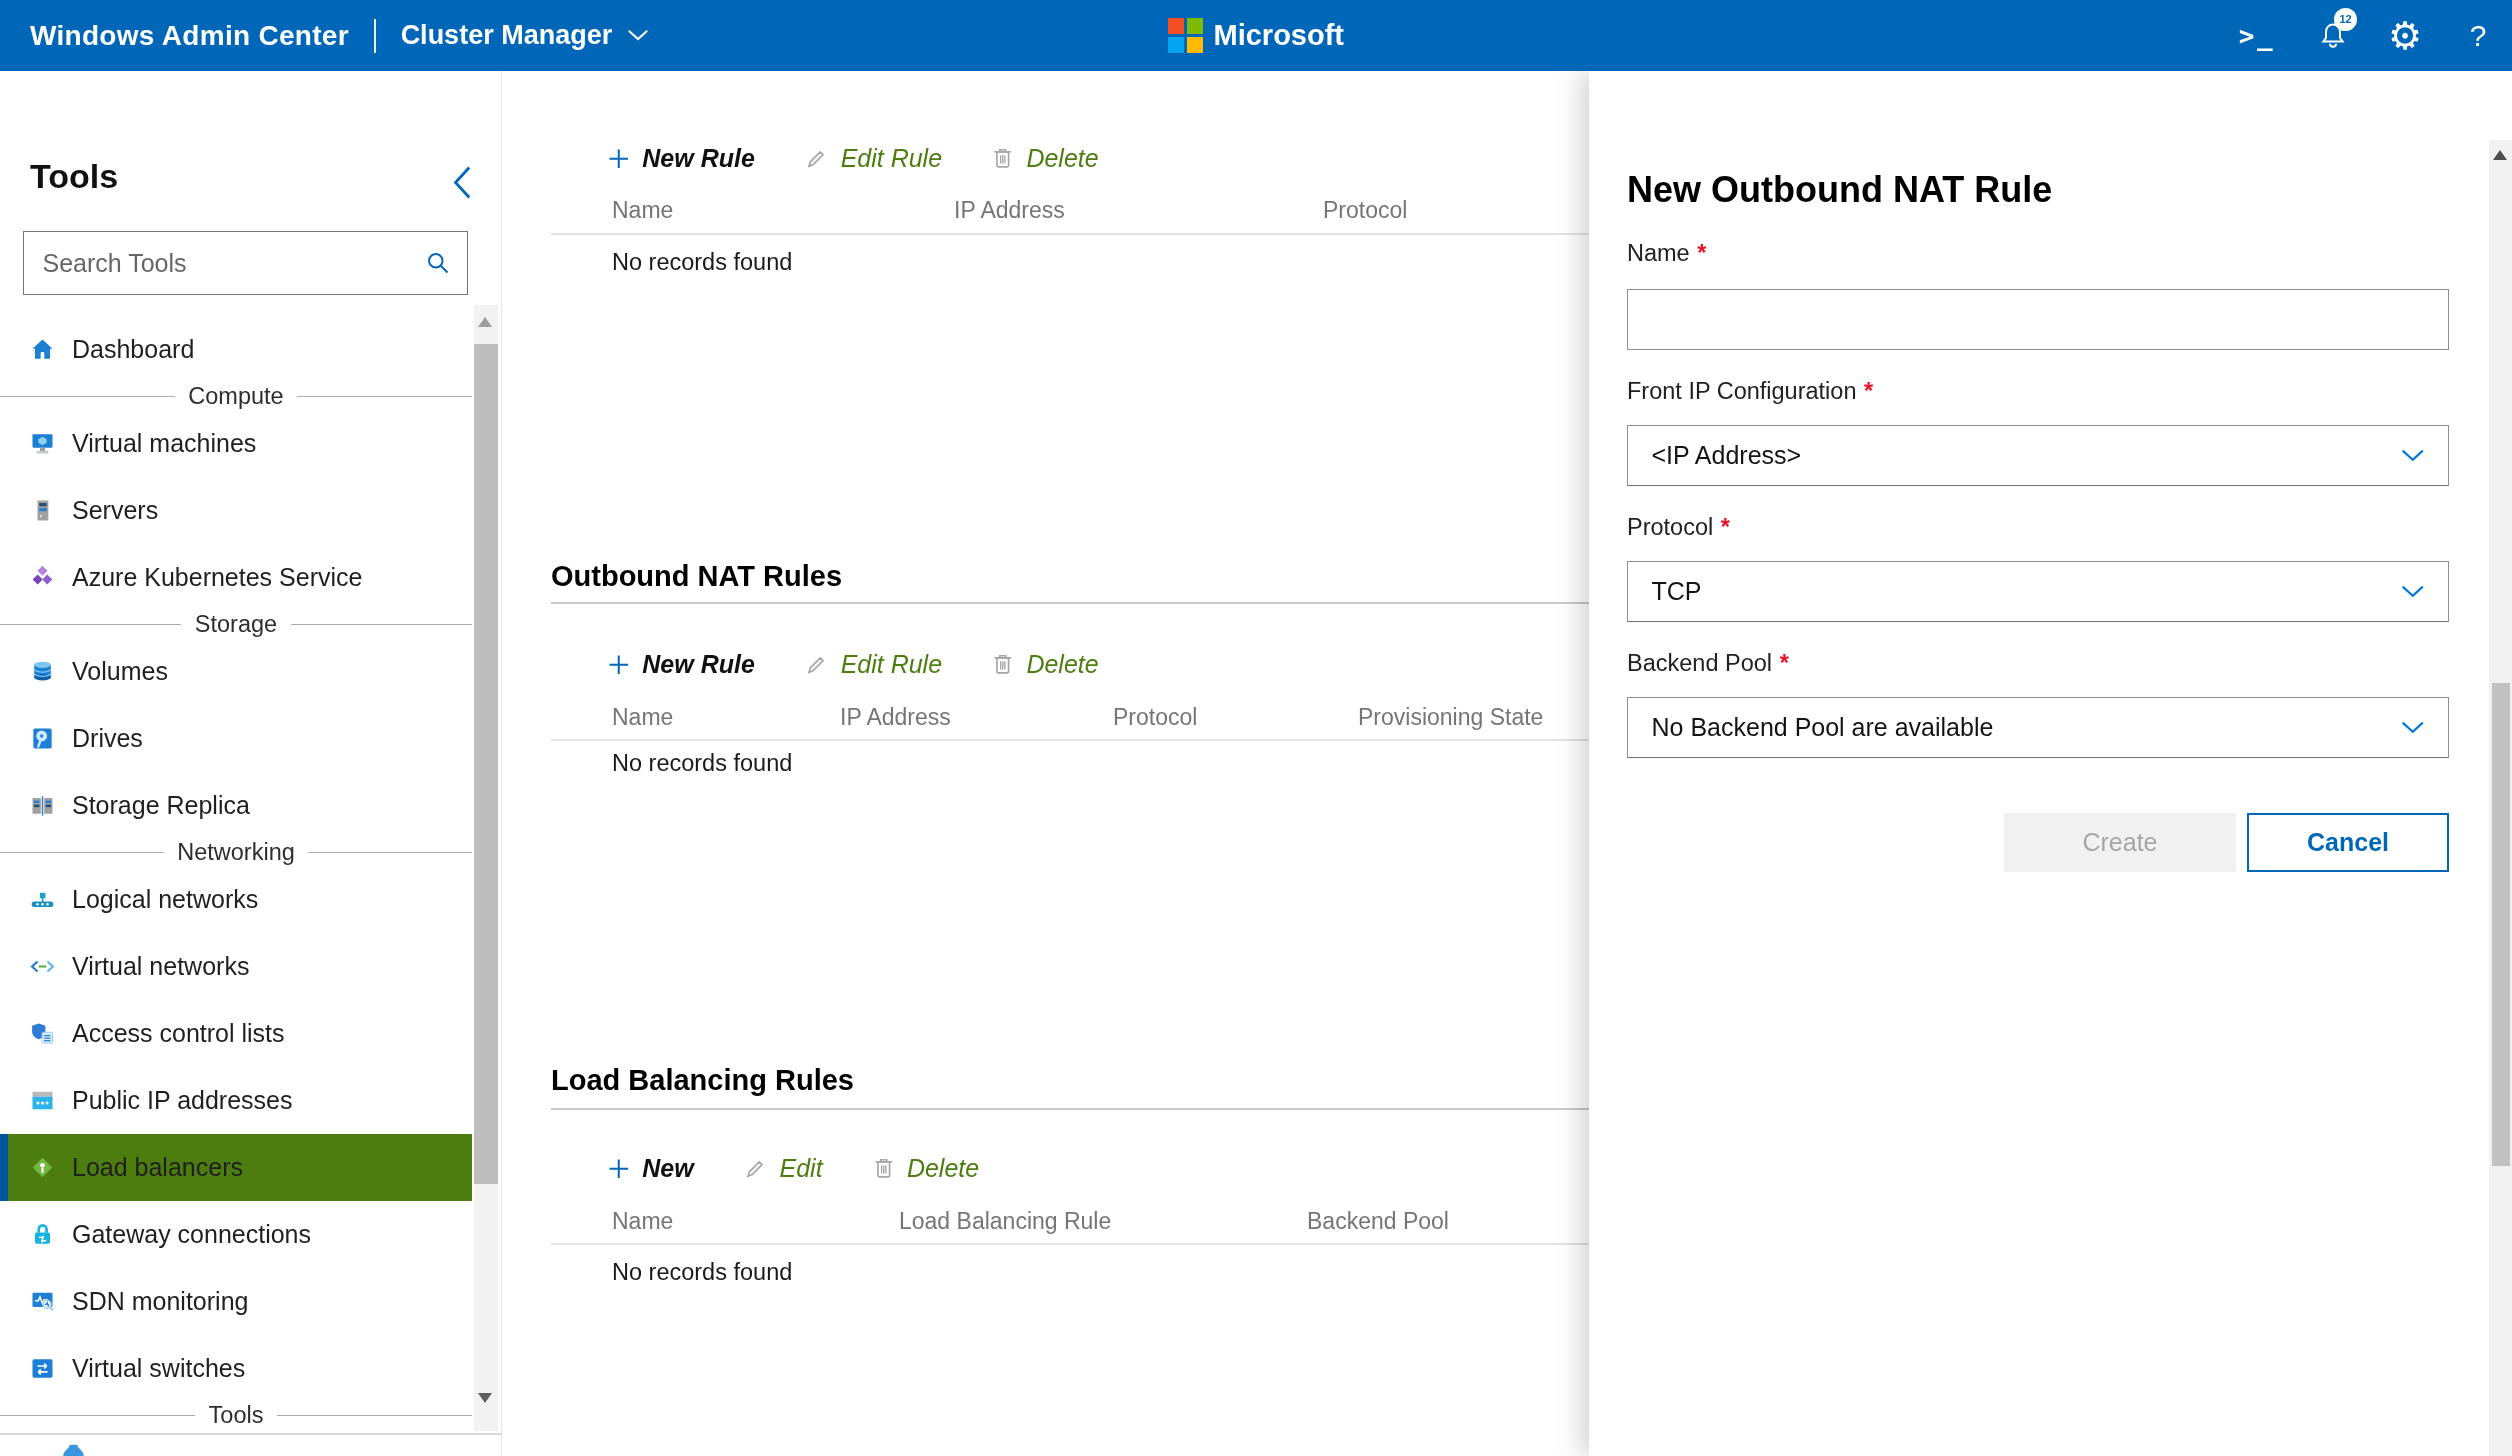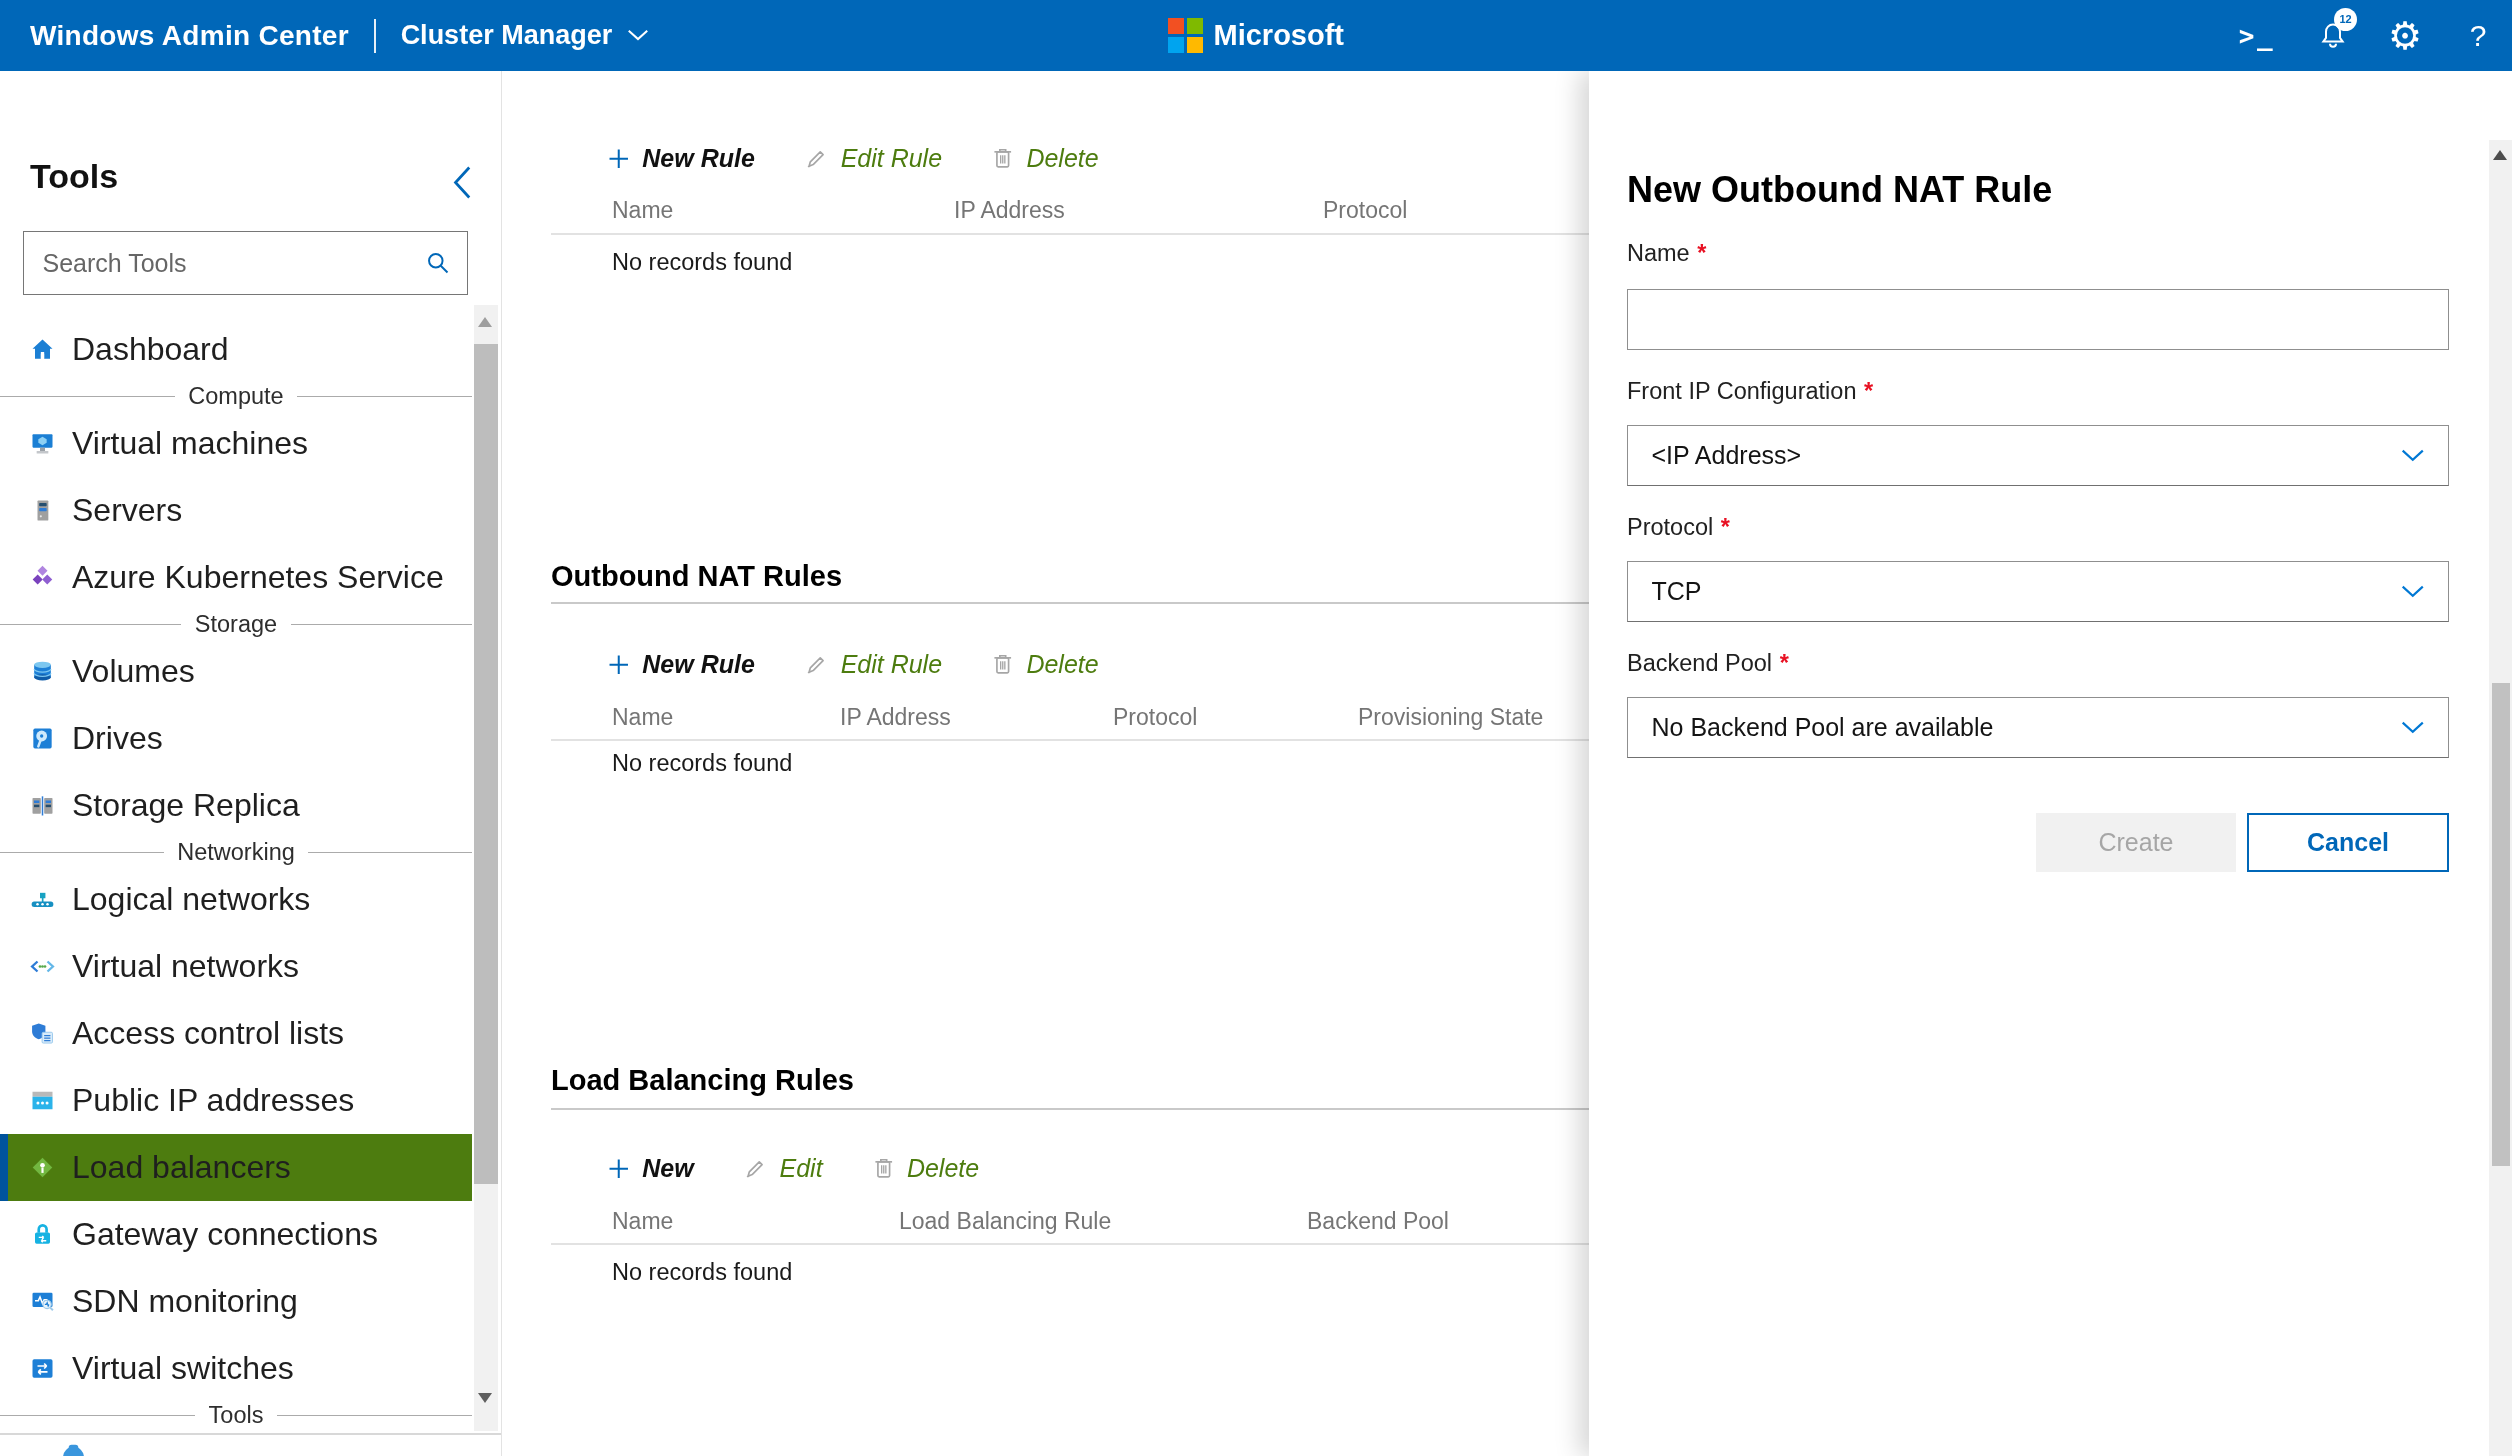--- a/index.html
+++ b/index.html
@@ -34,21 +34,21 @@
   .search-box { position:absolute; left:23px; top:160px; width:445px; height:64px; border:0.8px solid #767676; display:flex; align-items:center; background:#fff; }
   .search-box input { flex:1; border:none; outline:none; font-size:25px; color:#555; padding-left:18.5px; font-family:inherit; background:transparent; }
   .search-box input::placeholder { color:#666; opacity:1; }
   .search-ico { width:27px; height:27px; margin-right:15px; flex:0 0 27px; }
 
   .nav { position:absolute; left:0; top:245px; width:472px; }
   .nav-item { height:67px; display:flex; align-items:center; padding-left:30px; cursor:pointer; }
   .nav-item.selected { background:#4d7c0f; border-left:8.4px solid #00539c; padding-left:22px; }
   .nav-ico { width:25px; height:25px; flex:0 0 25px; }
   .nav-ico svg { width:25px; height:25px; display:block; }
-  .nav-label { margin-left:17px; font-size:32px; color:#1f1f1f; white-space:nowrap; }
+  .nav-label { margin-left:17px; font-size:25px; color:#1f1f1f; white-space:nowrap; }
   .nav-divider { height:27px; display:flex; align-items:center; }
   .nav-divider .line { flex:1; height:1.7px; background:#ababab; }
   .nav-divider .sec { margin:0 13.4px; font-size:23.5px; color:#2e2e2e; white-space:nowrap; }
 
   .sb-scroll { position:absolute; left:474px; top:234px; width:24.4px; height:1126px; background:#f1f1f1; }
   .sb-up { position:absolute; top:11.8px; left:4.2px; width:0; height:0; border-left:7.6px solid transparent; border-right:7.6px solid transparent; border-bottom:10px solid #9e9e9e; }
   .sb-thumb { position:absolute; top:39px; left:0; width:24.4px; height:840px; background:#bdbdbd; }
   .sb-down { position:absolute; top:1088px; left:4.2px; width:0; height:0; border-left:7.6px solid transparent; border-right:7.6px solid transparent; border-top:10px solid #5f5f5f; }
   .sidebar-bottom-line { position:absolute; left:0; top:1362px; width:502px; height:1.7px; background:#d8d8d8; }
   .partial-icon { position:absolute; left:59px; top:1370px; width:29px; height:29px; }
@@ -79,21 +79,21 @@
   .panel-title { font-size:36px; font-weight:700; color:#000; line-height:40px; }
   .fld-label { font-size:23.5px; color:#212121; display:flex; gap:7.6px; align-items:flex-start; }
   .fld-label.first { margin-top:30px; }
   .fld-label.mid { margin-top:28px; }
   .req { color:#e81123; font-weight:700; }
   .txt-input { margin-top:22px; width:822px; height:61px; border:1.7px solid #8f8f8f; font-size:25px; padding:0 20px; font-family:inherit; background:#fff; outline:none; color:#111; display:block; }
   .dd { margin-top:20px; width:822px; height:61px; border:1.7px solid #8f8f8f; border-bottom-color:#707070; display:flex; align-items:center; justify-content:space-between; padding:0 23.5px; font-size:25px; color:#141414; cursor:pointer; background:#fff; }
   .dd .val { white-space:nowrap; }
   .btn-row { margin-top:55px; width:822px; display:flex; justify-content:flex-end; gap:11px; }
   .btn { height:59px; font-size:25px; font-family:inherit; display:flex; align-items:center; justify-content:center; cursor:pointer; }
-  .btn-create { width:200px; background:#f1f1f1; color:#a6a6a6; border:none; }
+  .btn-create { width:232px; background:#f1f1f1; color:#a6a6a6; border:none; }
   .btn-cancel { width:202px; background:#fff; border:2.5px solid #0067b8; color:#0067b8; font-weight:700; }
 
   
   .pg-scroll { position:absolute; left:2489px; top:140px; width:23.5px; height:1316px; background:#f1f1f1; z-index:40; }
   .pg-up { position:absolute; top:10px; left:4.2px; width:0; height:0; border-left:7.6px solid transparent; border-right:7.6px solid transparent; border-bottom:10px solid #4d4d4d; }
   .pg-thumb { position:absolute; top:543px; left:2.5px; width:18.5px; height:483px; background:#c1c1c1; }
 </style>
 </head>
 <body>
 

